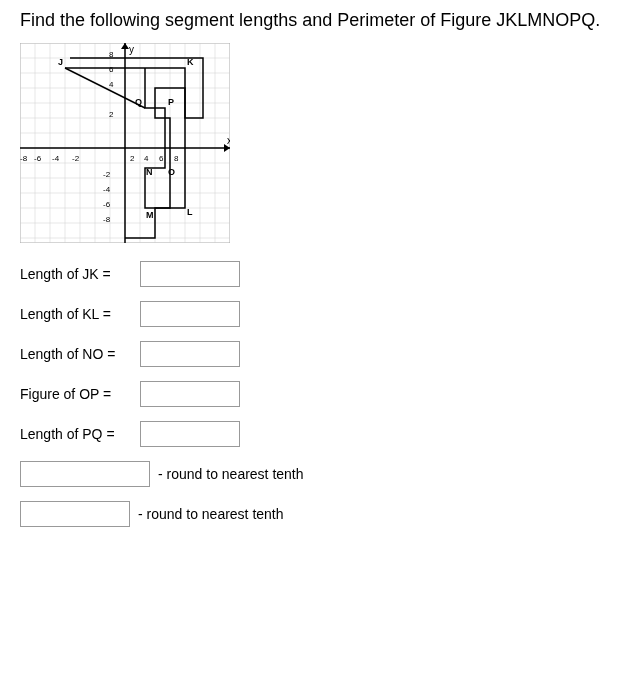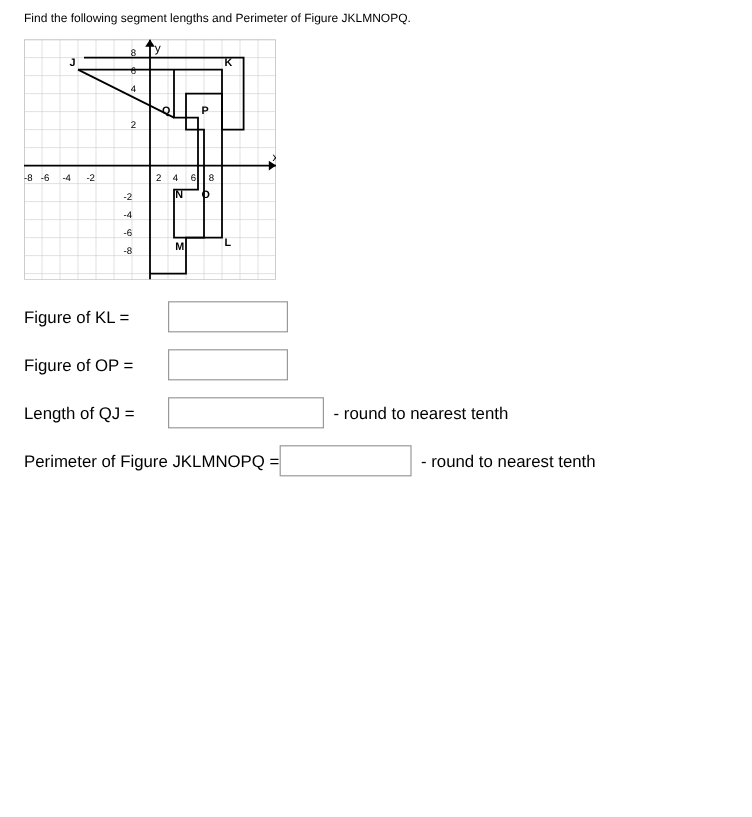--- a/index.html
+++ b/index.html
@@ -6,21 +6,21 @@
     body {
       font-family: Arial, sans-serif;
       font-size: 14px;
       background: #fff;
       color: #000;
       width: 627px;
       min-height: 681px;
       padding: 10px 20px;
     }
     .instruction {
-      font-size: 10px;
+      font-size: 18px;
       margin-bottom: 12px;
     }
     .graph-container {
       margin-bottom: 18px;
     }
     .graph-svg {
       display: block;
     }
     .field-row {
       display: flex;
@@ -130,30 +130,40 @@
     <text x="126" y="175" font-size="9" font-family="Arial" font-weight="bold">M</text>
     <text x="126" y="132" font-size="9" font-family="Arial" font-weight="bold">N</text>
     <text x="148" y="132" font-size="9" font-family="Arial" font-weight="bold">O</text>
     <text x="148" y="62" font-size="9" font-family="Arial" font-weight="bold">P</text>
     <text x="115" y="62" font-size="9" font-family="Arial" font-weight="bold">Q</text>
   </svg>
 </div>
 
 <div id="fields-container">
     <div class="field-row">
-      <span class="field-label">Figure of KL =</span>
+      <span class="field-label">Length of JK =</span>
+      <input type="text" class="field-input" style="width: 100px;">
+    </div>
+    <div class="field-row">
+      <span class="field-label">Length of KL =</span>
+      <input type="text" class="field-input" style="width: 100px;">
+    </div>
+    <div class="field-row">
+      <span class="field-label">Length of NO =</span>
       <input type="text" class="field-input" style="width: 100px;">
     </div>
     <div class="field-row">
       <span class="field-label">Figure of OP =</span>
       <input type="text" class="field-input" style="width: 100px;">
     </div>
     <div class="field-row">
-      <span class="field-label">Length of QJ =</span>
+      <span class="field-label">Length of PQ =</span>
+      <input type="text" class="field-input" style="width: 100px;">
+    </div>
+    <div class="field-row">
       <input type="text" class="field-input" style="width: 130px;">
       <span class="field-note">- round to nearest tenth</span>
     </div>
     <div class="field-row">
-      <span class="field-label" style="min-width: 210px;">Perimeter of Figure JKLMNOPQ =</span>
       <input type="text" class="field-input" style="width: 110px;">
       <span class="field-note">- round to nearest tenth</span>
     </div>
   </div>
 
 </body></html>

